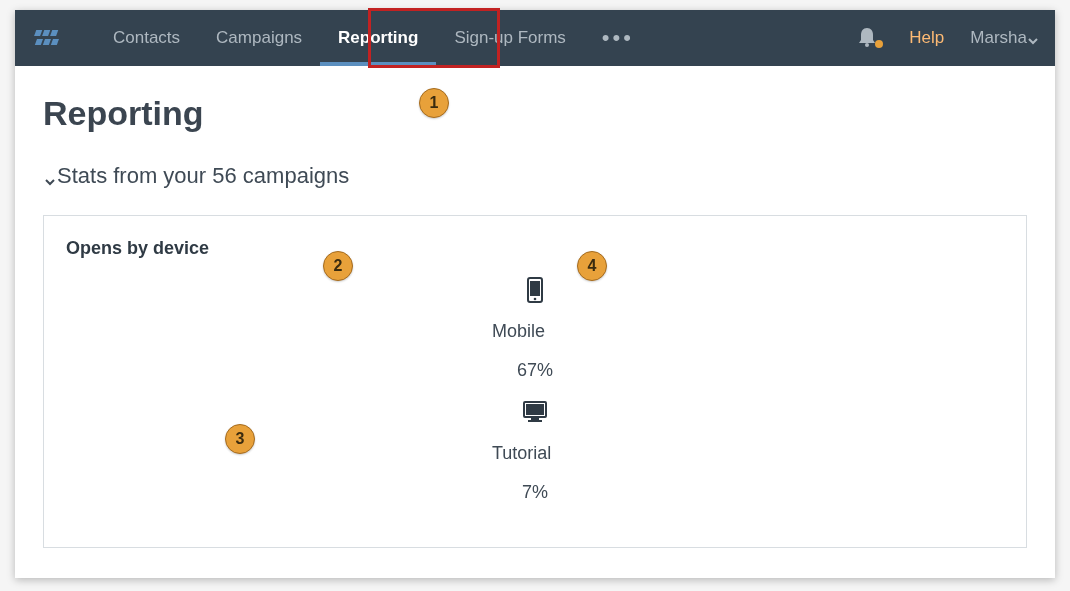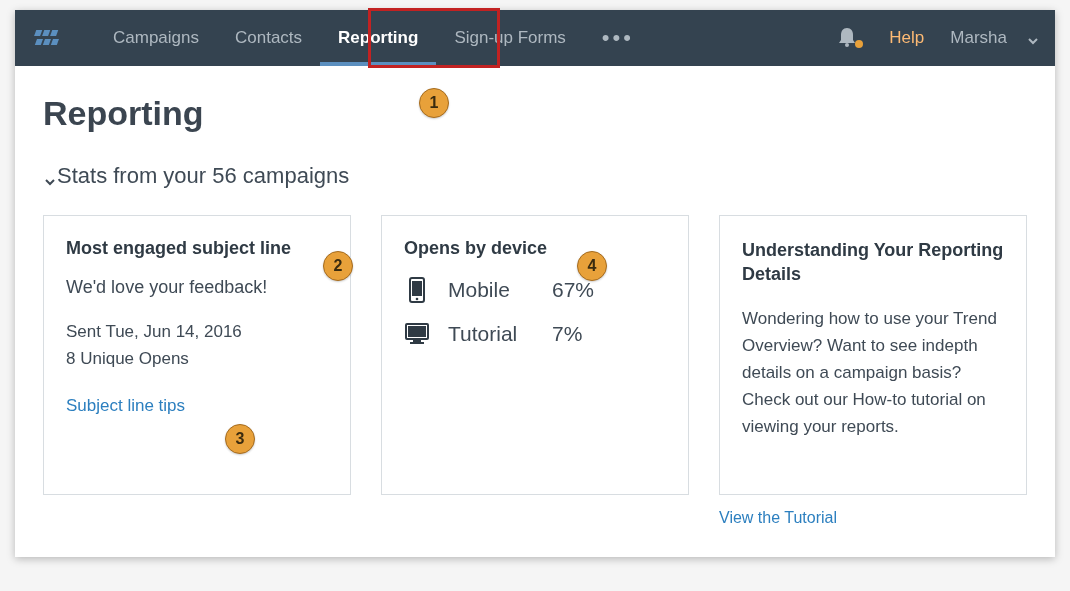--- a/index.html
+++ b/index.html
@@ -87,21 +87,21 @@
     font-size: 17px;
     margin-right: 26px;
     cursor: pointer;
   }
   .nav-user {
     color: #aeb8c0;
     font-size: 17px;
     display: flex;
     align-items: center;
     cursor: pointer;
-    gap: 20px;
+    gap: 0;
   }
   .chev-down {
     width: 12px; height: 12px;
     display: inline-block;
   }
   
   .content {
     padding: 28px 28px 30px 28px;
   }
   .page-title {
@@ -151,23 +151,24 @@
   }
   .link {
     color: #2c7fbf;
     font-size: 17px;
     cursor: pointer;
   }
   .device-row {
     display: flex;
     align-items: center;
     gap: 18px;
-    font-size: 21px;
+    font-size: 18px;
     color: #3f4a55;
     margin-bottom: 18px;
+    flex-direction: column;
   }
   .device-icon {
     width: 26px; height: 26px;
     display: flex; align-items: center; justify-content: center;
   }
   .device-name { width: 86px; }
   .card p.body {
     font-size: 17px;
     color: #3f4a55;
     line-height: 1.6;
@@ -209,22 +210,22 @@
           <rect x="6" y="2" width="6" height="6"></rect>
           <rect x="14" y="2" width="6" height="6"></rect>
           <rect x="22" y="2" width="6" height="6"></rect>
           <rect x="10" y="11" width="6" height="6"></rect>
           <rect x="18" y="11" width="6" height="6"></rect>
           <rect x="26" y="11" width="6" height="6"></rect>
         </g>
       </svg>
     </div>
     <div class="nav-items">
+      <div class="nav-item">Contacts</div>
       <div class="nav-item">Campaigns</div>
-      <div class="nav-item">Contacts</div>
       <div class="nav-item active">Reporting</div>
       <div class="nav-item">Sign-up Forms</div>
       <div class="nav-ellipsis">•••</div>
     </div>
     <div class="nav-spacer"></div>
     <div class="bell">
       <svg width="20" height="22" viewBox="0 0 20 22">
         <path d="M10 2 C6 2 4 5 4 9 L4 14 L2 17 L18 17 L16 14 L16 9 C16 5 14 2 10 2 Z" fill="#aeb8c0"></path>
         <circle cx="10" cy="19" r="2" fill="#aeb8c0"></circle>
       </svg>
@@ -250,29 +251,20 @@
       <span class="chev">
         <svg width="14" height="14" viewBox="0 0 14 14">
             <path d="M3 5 L7 9 L11 5" stroke="#3f4a55" stroke-width="2" fill="none"></path>
           </svg>
       </span>
       <span>Stats from your 56 campaigns</span>
     </div>
 
     <div class="cards">
 
-      <div class="card">
-        <div class="card-title">Most engaged subject line</div>
-        <div class="subj-line">We'd love your feedback!</div>
-        <div class="meta">
-          <div>Sent Tue, Jun 14, 2016</div>
-          <div>8 Unique Opens</div>
-        </div>
-        <div class="link">Subject line tips</div>
-      </div>
 
       <div class="card">
         <div class="card-title">Opens by device</div>
 
         <div class="device-row">
           <span class="device-icon">
             <svg width="18" height="26" viewBox="0 0 18 26">
               <rect x="2" y="1" width="14" height="24" rx="2" fill="none" stroke="#2f3a44" stroke-width="2"></rect>
               <rect x="4" y="4" width="10" height="15" fill="#2f3a44"></rect>
               <circle cx="9" cy="22" r="1.3" fill="#2f3a44"></circle>
@@ -289,32 +281,21 @@
               <rect x="4" y="4" width="18" height="11" fill="#2f3a44"></rect>
               <rect x="9" y="18" width="8" height="2" fill="#2f3a44"></rect>
               <rect x="6" y="20" width="14" height="2" fill="#2f3a44"></rect>
             </svg>
           </span>
           <span class="device-name">Tutorial</span>
           <span>7%</span>
         </div>
       </div>
 
-      <div class="card" style="position:relative; padding-bottom:10px;">
-        <div class="card-title" style="line-height:1.35;">Understanding Your Reporting Details</div>
-        <p class="body">Wondering how to use your Trend Overview? Want to see indepth details on a campaign basis? Check out our How-to tutorial on viewing your reports.</p>
-      </div>
-
-    </div>
-    <div style="display:flex; gap:30px;">
-      <div style="flex:1"></div>
-        <div style="flex:1"></div>
-      <div style="flex:1">
-        <span class="tutorial-link">View the Tutorial</span>
-      </div>
+
     </div>
   </div>
 
   <div class="badge" style="top:78px; left:404px;">1</div>
   <div class="badge" style="top:241px; left:308px;">2</div>
   <div class="badge" style="top:414px; left:210px;">3</div>
   <div class="badge" style="top:241px; left:562px;">4</div>
 
 </div>
 

